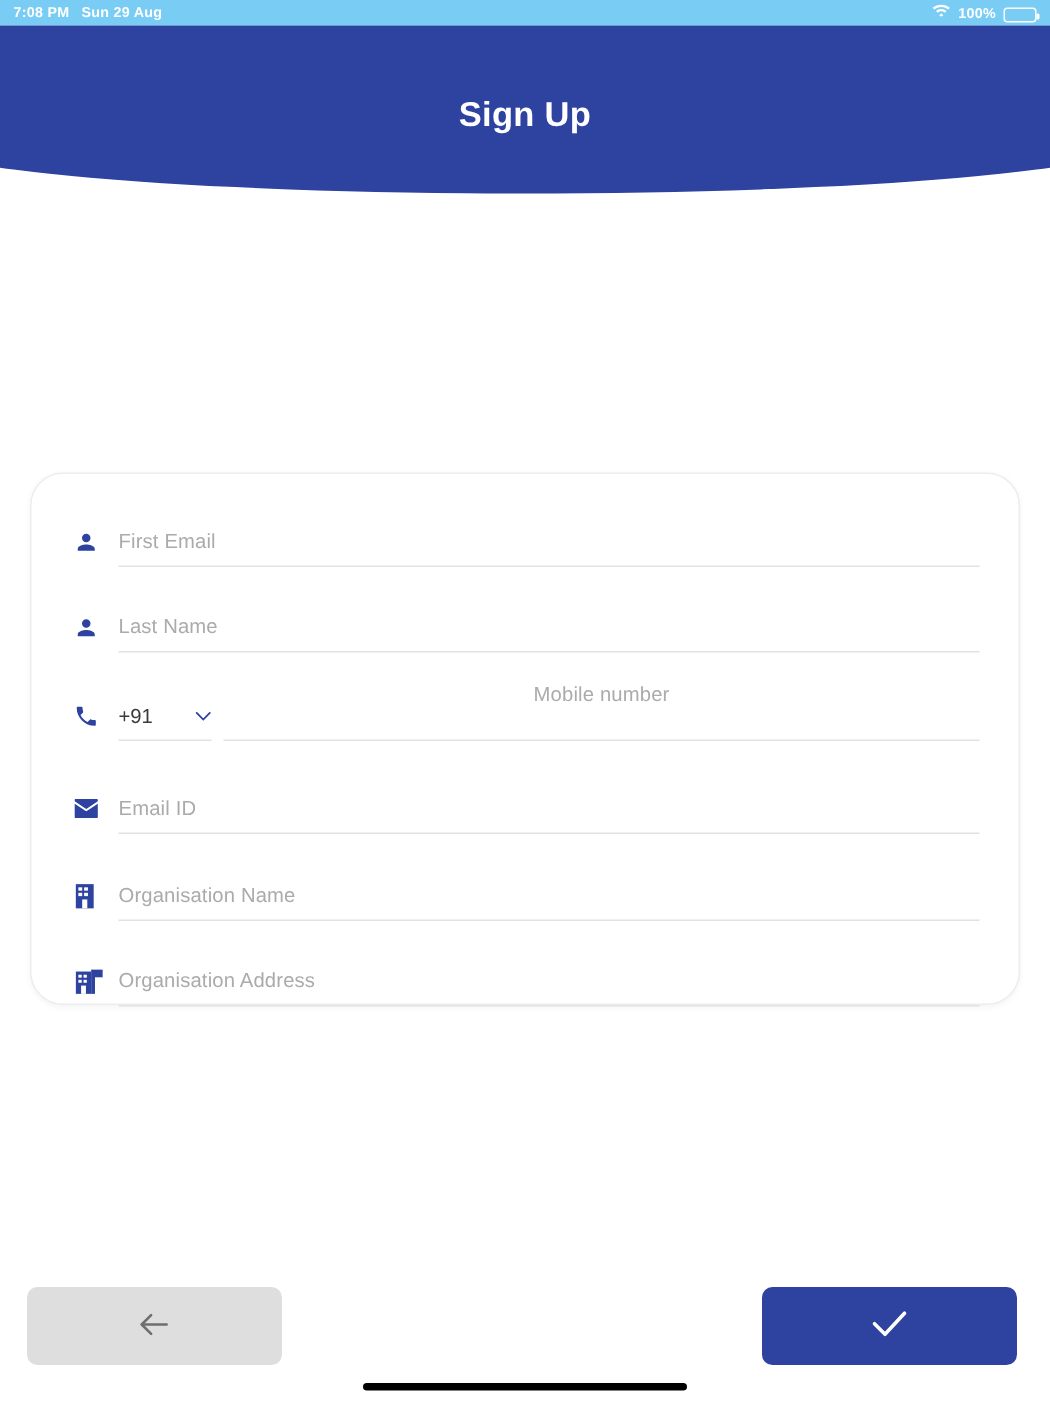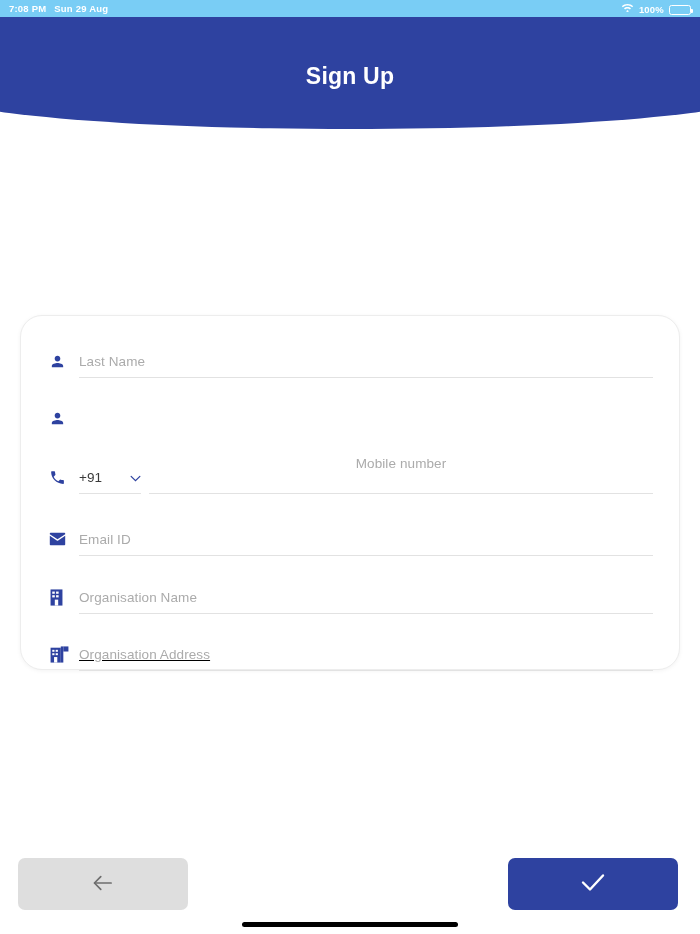--- a/index.html
+++ b/index.html
@@ -217,30 +217,33 @@
 
 <div class="form-card">
 
   <div class="field-row" style="top:22px;">
     <span class="field-icon">
       <svg width="17" height="17" viewBox="0 0 24 24">
           <path fill="#2E42A0" d="M12 12c2.2 0 4-1.8 4-4s-1.8-4-4-4-4 1.8-4 4 1.8 4 4 4zm0 2c-2.7 0-8 1.3-8 4v2h16v-2c0-2.7-5.3-4-8-4z"></path>
         </svg>
     </span>
     <div class="field-line">
-      <span class="field-placeholder">Last Name</span>
+      <span class="field-placeholder">First Email</span>
     </div>
   </div>
 
   <div class="field-row" style="top:79px;">
     <span class="field-icon">
       <svg width="17" height="17" viewBox="0 0 24 24">
           <path fill="#2E42A0" d="M12 12c2.2 0 4-1.8 4-4s-1.8-4-4-4-4 1.8-4 4 1.8 4 4 4zm0 2c-2.7 0-8 1.3-8 4v2h16v-2c0-2.7-5.3-4-8-4z"></path>
         </svg>
     </span>
+    <div class="field-line">
+      <span class="field-placeholder">Last Name</span>
+    </div>
   </div>
 
   <div class="field-row phone-row" style="top:138px;">
     <span class="field-icon">
       <svg width="17" height="17" viewBox="0 0 24 24">
           <path fill="#2E42A0" d="M6.6 10.8c1.4 2.8 3.8 5.1 6.6 6.6l2.2-2.2c.3-.3.7-.4 1-.2 1.1.4 2.4.6 3.6.6.6 0 1 .4 1 1V20c0 .6-.4 1-1 1-9.4 0-17-7.6-17-17 0-.6.4-1 1-1h3.5c.6 0 1 .4 1 1 0 1.3.2 2.5.6 3.6.1.3 0 .7-.2 1l-2.3 2.2z"></path>
         </svg>
     </span>
     <div class="cc-box">
       <span class="cc-value">+91</span>
@@ -275,21 +278,21 @@
         <rect x="3" y="7.3" width="3" height="2.6" fill="#ffffff"></rect>
         <rect x="7.5" y="7.3" width="3" height="2.6" fill="#ffffff"></rect>
         <rect x="6" y="12.5" width="4" height="7" fill="#ffffff"></rect>
       </svg>
     </span>
     <div class="field-line">
       <span class="field-placeholder">Organisation Name</span>
     </div>
   </div>
 
-  <div class="field-row" style="top:315px;text-decoration:underline;">
+  <div class="field-row" style="top:315px;">
     <span class="field-icon">
       <svg width="21" height="17" viewBox="0 0 22 20">
         <rect x="0.5" y="2" width="12" height="17.5" fill="#2E42A0"></rect>
         <rect x="12.5" y="0.5" width="3" height="19" fill="#2E42A0"></rect>
         <rect x="15.5" y="0.5" width="6" height="6" fill="#2E42A0"></rect>
         <rect x="2.5" y="4.5" width="2.6" height="2.3" fill="#ffffff"></rect>
         <rect x="6.5" y="4.5" width="2.6" height="2.3" fill="#ffffff"></rect>
         <rect x="2.5" y="8.5" width="2.6" height="2.3" fill="#ffffff"></rect>
         <rect x="6.5" y="8.5" width="2.6" height="2.3" fill="#ffffff"></rect>
         <rect x="4.6" y="13" width="3.8" height="6.5" fill="#ffffff"></rect>

